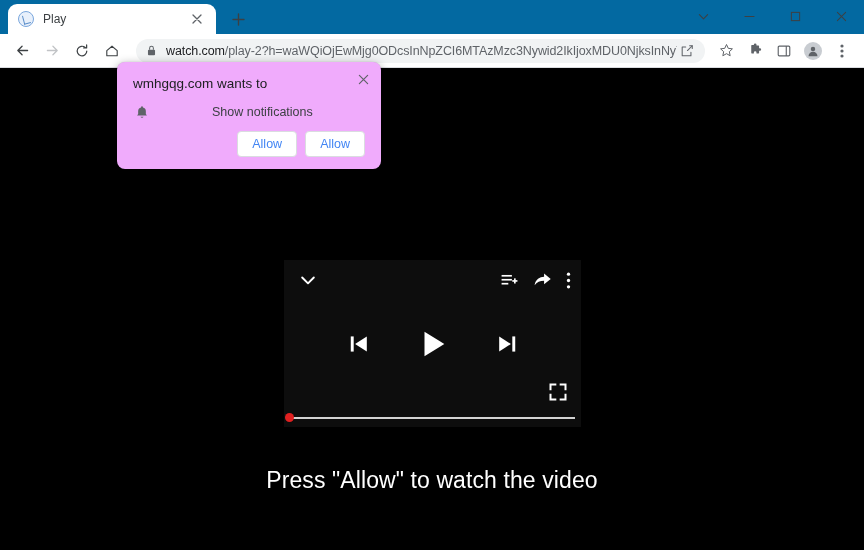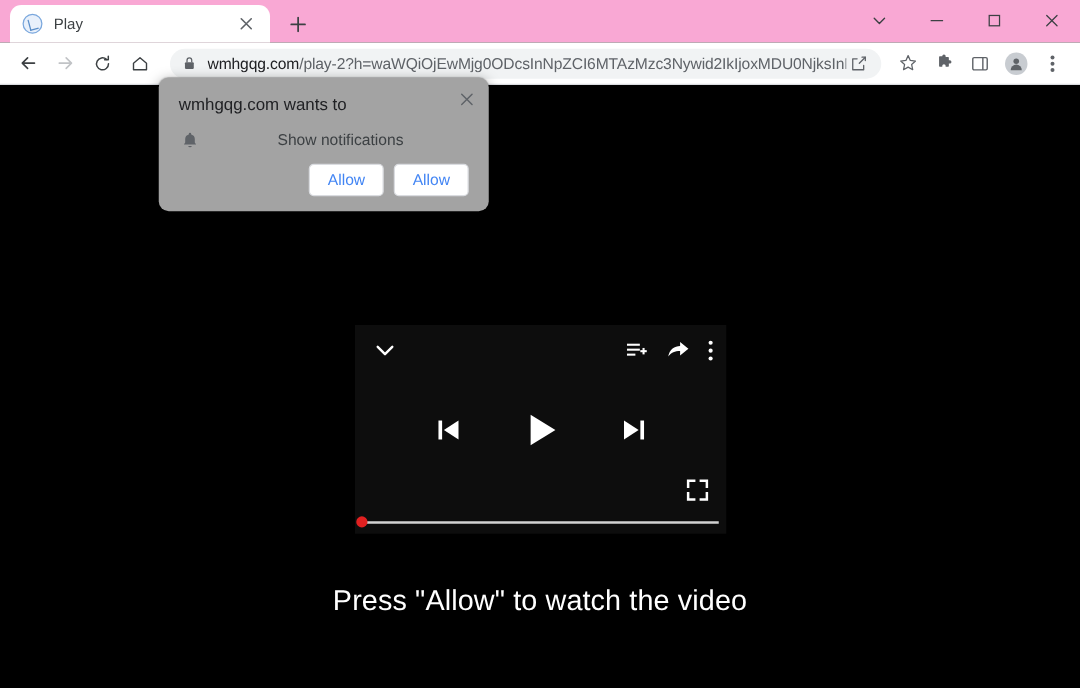--- a/index.html
+++ b/index.html
@@ -15,21 +15,21 @@
   
   .browser-window {
     width: 864px;
     height: 550px;
     position: relative;
     background: #000;
   }
 
   .titlebar {
     height: 34px;
-    background: #f9a8d4;
+    background: #0369a1;
     display: flex;
     align-items: flex-end;
     position: relative;
   }
 
   .tabstrip {
     display: flex;
     align-items: flex-end;
     padding-left: 8px;
     height: 34px;
@@ -188,24 +188,24 @@
     left: 0;
     width: 864px;
     height: 481px;
     background: #000000;
     overflow: hidden;
   }
 
   
   .permission-bubble {
     position: absolute;
-    left: 127px;
+    left: 117px;
     top: 62px;
     width: 264px;
-    background: #a3a3a3;
+    background: #f0abfc;
     border-radius: 8px;
     box-shadow: 0 2px 10px rgba(0,0,0,0.35), 0 0 1px rgba(0,0,0,0.2);
     padding: 14px 16px 12px 16px;
     z-index: 50;
   }
 
   .bubble-close {
     position: absolute;
     top: 8px; right: 9px;
     width: 18px; height: 18px;
@@ -422,21 +422,21 @@
       </svg>
     </div>
 
     <div class="omnibox">
       <span class="lock-icon">
         <svg width="11" height="11" viewBox="0 0 12 14" aria-hidden="true">
           <rect x="1.5" y="6" width="9" height="7" rx="1.2" fill="#5f6368"></rect>
           <path d="M3.6 6 L3.6 4 A2.4 2.4 0 0 1 8.4 4 L8.4 6" stroke="#5f6368" stroke-width="1.3" fill="none"></path>
         </svg>
       </span>
-      <span class="url-text"><span class="domain">wmhgqg.com</span><span class="path">/play-2?h=waWQiOjEwMjg0ODcsInNpZCI6MTAzMzc3Nywid2IkIjoxMDU0NjksInNyYyI6Mn0…</span></span>
+      <span class="url-text"><span class="domain">watch.com</span><span class="path">/play-2?h=waWQiOjEwMjg0ODcsInNpZCI6MTAzMzc3Nywid2IkIjoxMDU0NjksInNyYyI6Mn0…</span></span>
       <span class="omnibox-share">
         <svg width="14" height="14" viewBox="0 0 16 16" aria-hidden="true">
           <path d="M11 2 L14 2 L14 5" stroke="#5f6368" stroke-width="1.2" fill="none" stroke-linecap="round" stroke-linejoin="round"></path>
           <path d="M14 2 L8.5 7.5" stroke="#5f6368" stroke-width="1.2" fill="none" stroke-linecap="round"></path>
           <path d="M12.5 9.5 L12.5 13.5 L2.5 13.5 L2.5 3.5 L6.5 3.5" stroke="#5f6368" stroke-width="1.2" fill="none" stroke-linecap="round" stroke-linejoin="round"></path>
         </svg>
       </span>
     </div>
 
     <div class="tb-icon">

